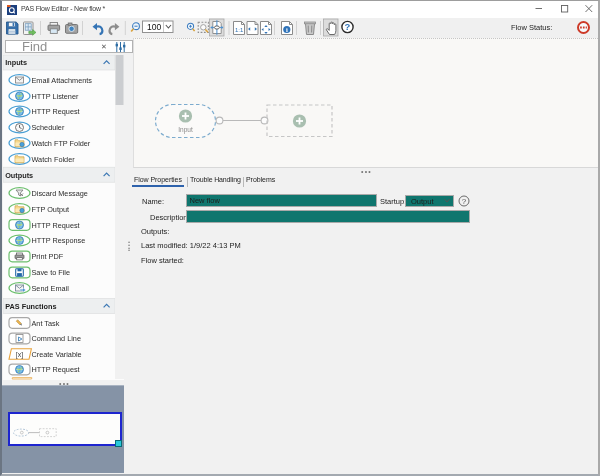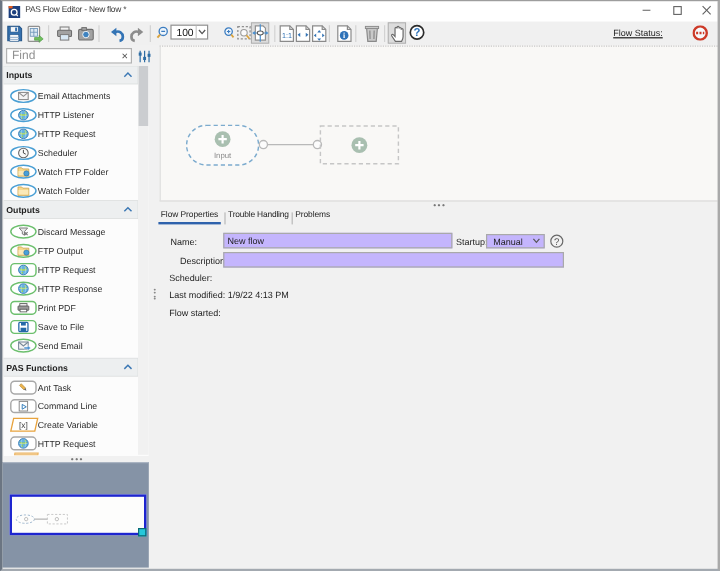--- a/index.html
+++ b/index.html
@@ -2,36 +2,36 @@
 <html><head>
 <meta charset="utf-8">
 <style>
 * { margin:0; padding:0; box-sizing:border-box; }
 html,body { width:600px; height:476px; }
 body { font-family:"Liberation Sans", sans-serif; position:relative; background:#f1f1f1; overflow:hidden; }
 .abs { position:absolute; }
 #frame { position:absolute; left:0; top:0; width:600px; height:476px; border-left:2px solid #6b7582; border-right:2px solid #a9a9a9; border-top:1px solid #9d9d9d; border-bottom:2px solid #a3a9b0; pointer-events:none; }
 #titlebar { position:absolute; left:2px; top:1px; width:596px; height:17px; background:#ffffff; }
 #title-text { position:absolute; left:19px; top:4px; font-size:7px; letter-spacing:-0.2px; color:#3a3a3a; }
-#flowstatus { position:absolute; left:511px; top:23px; font-size:7.5px; color:#1d1d1d;text-decoration:underline; }
-#findbox { position:absolute; left:5px; top:40px; width:105px; height:13px; background:#fff; border:1px solid #b2b2b2; font-size:10px; color:#909090; line-height:11px; padding-left:4px; }
+#flowstatus { position:absolute; left:511px; top:23px; font-size:7.5px; color:#1d1d1d; }
+#findbox { position:absolute; left:5px; top:40px; width:128px; height:13px; background:#fff; border:1px solid #b2b2b2; font-size:13px; color:#909090; line-height:11px; padding-left:16px; }
 #findx { position:absolute; left:101px; top:43px; font-size:7px; color:#555; }
 #minimap { position:absolute; left:2px; top:385px; width:122px; height:88px; background:#8593a6; border-top:1px solid #aab4c2; }
 #mviewport { position:absolute; left:6px; top:26px; width:114px; height:34px; background:#fdfdfc; border:2px solid #1d25cf; }
 #mhandle { position:absolute; left:113px; top:54px; width:7px; height:7px; background:#27c8da; border:1px solid #0a6a75; }
 #canvas { position:absolute; left:133px; top:38px; width:465px; height:130px; background:#f9f8f6; border-top:1px dotted #c6c6c6; border-left:1px solid #dedede; border-bottom:1px solid #d8d8d8; }
 #hsplit-dots { position:absolute; left:361px; top:168px; font-size:7px; color:#777; letter-spacing:1.2px; }
 #psplit-dots { position:absolute; left:59px; top:379.5px; font-size:7px; color:#777; letter-spacing:1.2px; }
 #vsplit-dots { position:absolute; left:128px; top:241px; font-size:6px; color:#888; line-height:2.8px; width:3px; word-break:break-all; }
 #tabs { position:absolute; left:133px; top:176px; height:12px; font-size:7px; letter-spacing:-0.05px; color:#1d1d1d; }
 .tab { position:absolute; top:0; white-space:nowrap; }
 .tabsep { position:absolute; top:1px; width:1px; height:10px; background:#b8b8b8; }
 #tab-underline { position:absolute; left:132px; top:185px; width:52px; height:2px; background:#2e62ac; }
 .flabel { position:absolute; font-size:7.5px; color:#1d1d1d; white-space:pre; }
-.finput { position:absolute; background:#c4b5fd; border:1px solid #a9a9a9; font-size:7.5px; color:#1d1d1d; line-height:11px; padding-left:2.5px; }
+.finput { position:absolute; background:#0f766e; border:1px solid #a9a9a9; font-size:7.5px; color:#1d1d1d; line-height:11px; padding-left:2.5px; }
 </style>
 </head>
 <body>
 <div id="titlebar">
   <svg class="abs" style="left:5px; top:4px;" width="10" height="10" viewBox="0 0 10 10">
     <rect x="0" y="0" width="10" height="10" fill="#1b3f7e"></rect>
     <rect x="0" y="0" width="3.5" height="2" fill="#e05a1e"></rect>
     <circle cx="4.8" cy="5.2" r="2.4" fill="none" stroke="#fff" stroke-width="1.1"></circle>
     <line x1="6.2" y1="6.6" x2="7.8" y2="8.4" stroke="#fff" stroke-width="1.1"></line>
   </svg>
@@ -364,27 +364,27 @@
   <div class="tabsep" style="left:53.5px;"></div>
   <div class="tab" style="left:57px; letter-spacing:-0.15px;">Trouble Handling</div>
   <div class="tabsep" style="left:109.5px;"></div>
   <div class="tab" style="left:113px;">Problems</div>
 </div>
 <div id="tab-underline"></div>
 
 <div class="flabel" style="left:142px; top:197px;">Name:</div>
 <div class="finput" style="left:186px; top:194px; width:191px; height:13px;">New flow</div>
 <div class="flabel" style="left:380px; top:197px;">Startup:</div>
-<div class="finput" style="left:405px; top:195px; width:49px; height:12px; padding-left:5px;">Manual</div>
+<div class="finput" style="left:405px; top:195px; width:49px; height:12px; padding-left:5px;">Output</div>
 <svg class="abs" style="left:443px; top:198px;" width="8" height="6" viewBox="0 0 8 6">
     <path d="M 1.5 1 l 2.5 3 l 2.5 -3" fill="none" stroke="#555" stroke-width="1"></path>
   </svg>
 <svg class="abs" style="left:458px; top:195px;" width="12" height="12" viewBox="0 0 12 12">
   <circle cx="6" cy="6" r="5" fill="none" stroke="#6a6a6a" stroke-width="1"></circle>
   <text x="6" y="8.8" font-size="8" fill="#555" text-anchor="middle" font-family="Liberation Sans, sans-serif">?</text>
 </svg>
 <div class="flabel" style="left:150px; top:212.5px;">Description:</div>
 <div class="finput" style="left:186px; top:210px; width:284px; height:13px;"></div>
-<div class="flabel" style="left:141px; top:226.5px;">Scheduler:</div>
+<div class="flabel" style="left:141px; top:226.5px;">Outputs:</div>
 <div class="flabel" style="left:141px; top:241px;">Last modified: 1/9/22 4:13 PM</div>
 <div class="flabel" style="left:141px; top:255.5px;">Flow started:</div>
 
 <div id="frame"></div>
 
 </body></html>

